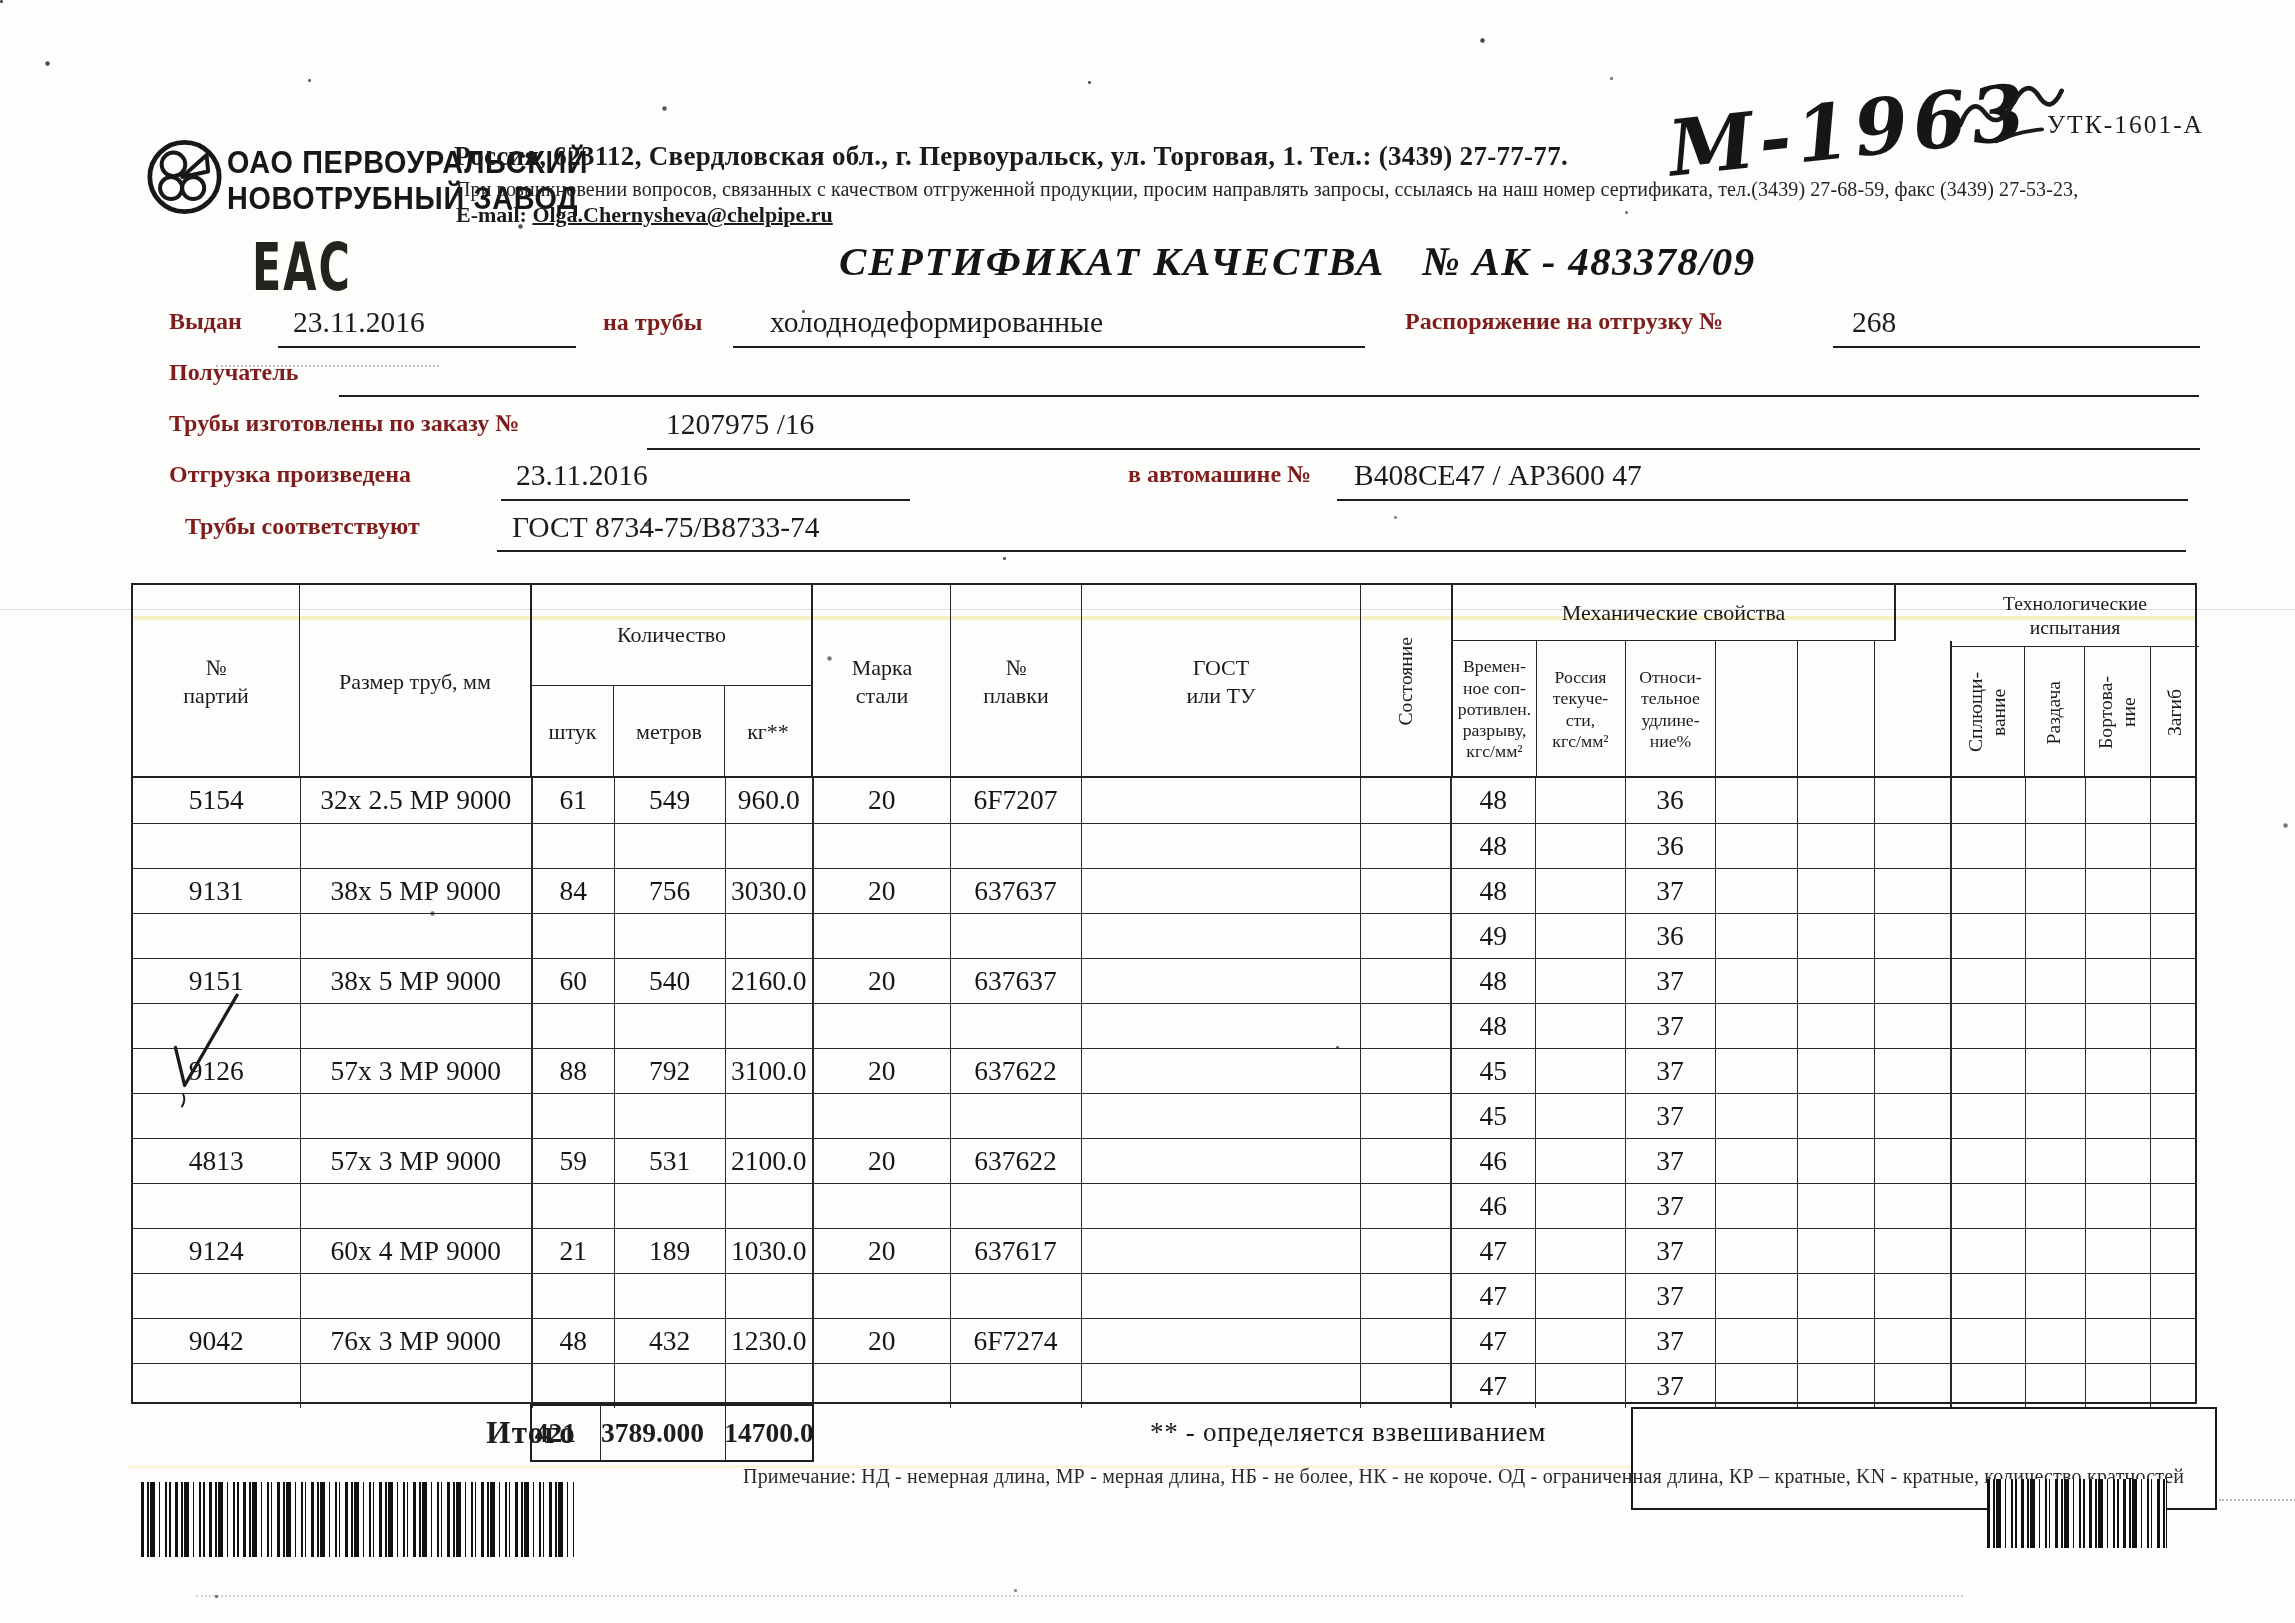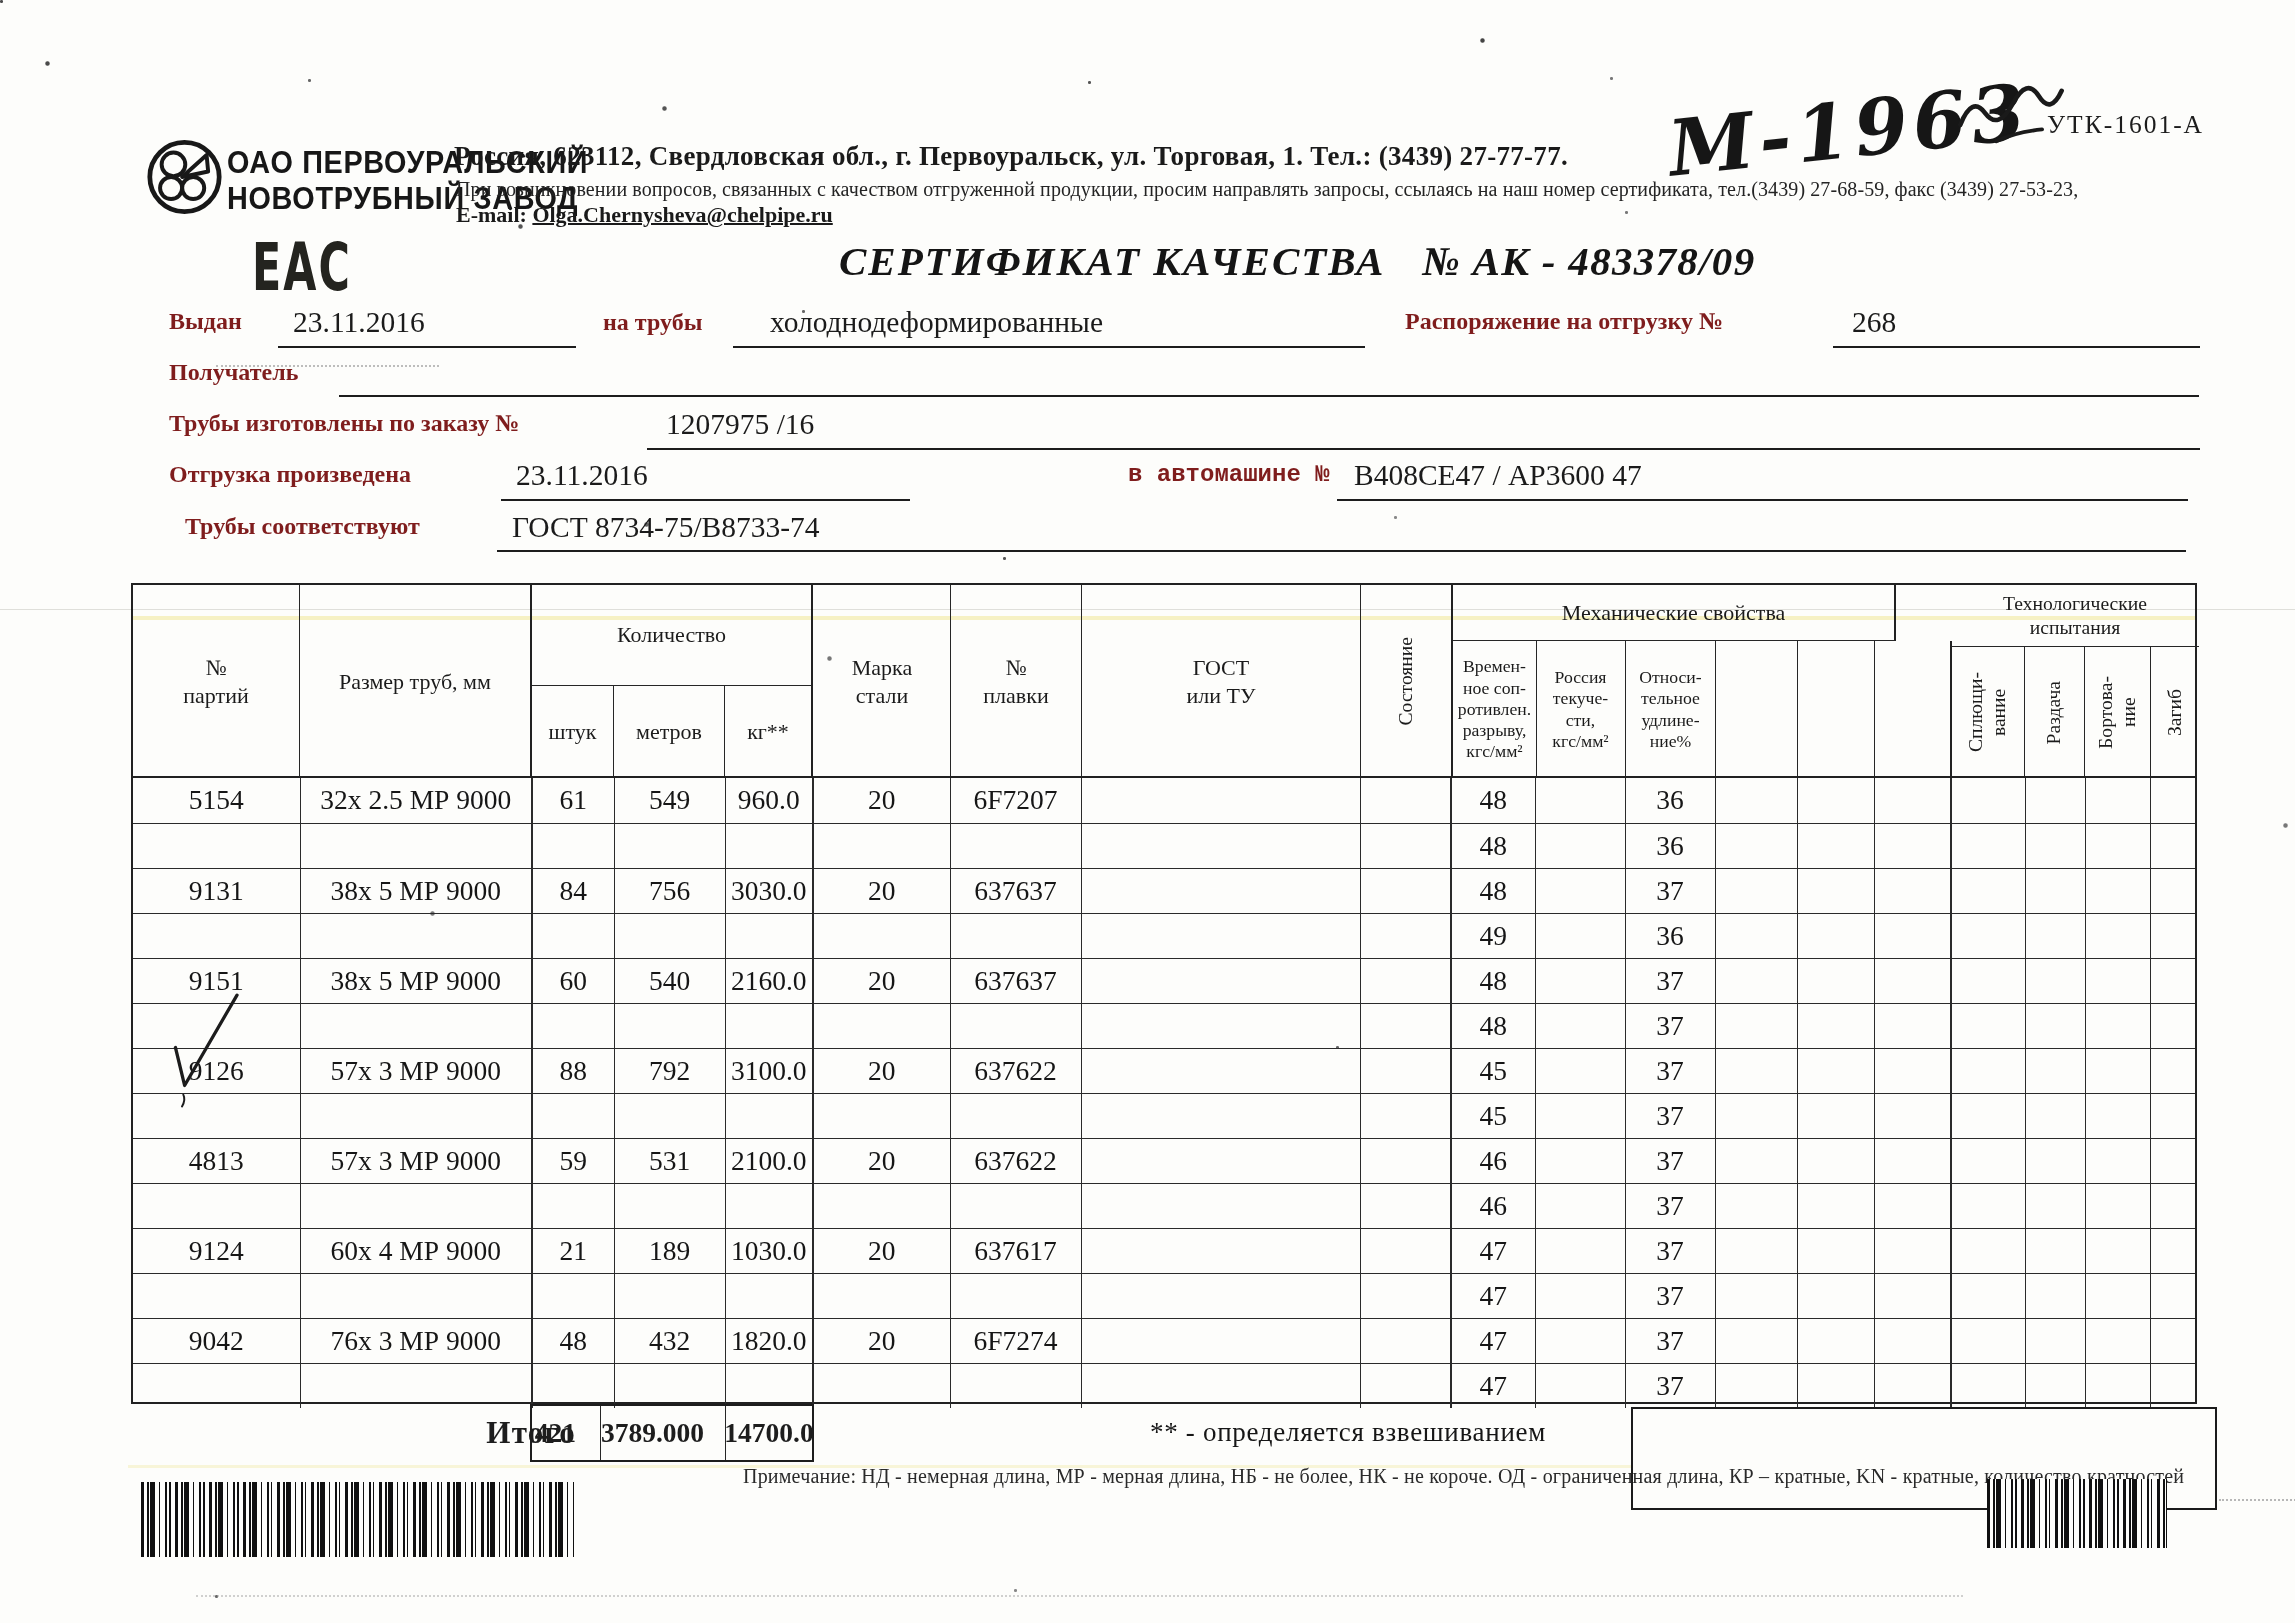--- a/index.html
+++ b/index.html
@@ -125,21 +125,21 @@
   <div class="abs val" style="left:367px;top:359px;"></div>
   <div class="abs ul" style="left:339px;top:395px;width:1860px;"></div>
 
   <div class="abs lbl" style="left:169px;top:410px;">Трубы изготовлены по заказу №</div>
   <div class="abs val" style="left:666px;top:408px;">1207975  /16</div>
   <div class="abs ul" style="left:647px;top:448px;width:1553px;"></div>
 
   <div class="abs lbl" style="left:169px;top:461px;">Отгрузка произведена</div>
   <div class="abs val" style="left:516px;top:459px;">23.11.2016</div>
   <div class="abs ul" style="left:501px;top:499px;width:409px;"></div>
-  <div class="abs lbl" style="left:1128px;top:461px;font-family:Liberation Mono, monospace;">в автомашине №</div>
+  <div class="abs lbl" style="left:1128px;top:461px;">в автомашине №</div>
   <div class="abs val" style="left:1354px;top:459px;">В408СЕ47 / АР3600 47</div>
   <div class="abs ul" style="left:1337px;top:499px;width:851px;"></div>
 
   <div class="abs lbl" style="left:185px;top:513px;">Трубы соответствуют</div>
   <div class="abs val" style="left:512px;top:511px;">ГОСТ 8734-75/В8733-74</div>
   <div class="abs ul" style="left:497px;top:550px;width:1689px;"></div>
 
   <div class="abs tbl">
 
     <div class="hc br2" style="left:0;top:0;width:167px;height:193px;">№
@@ -470,21 +470,21 @@
       <td>&nbsp;</td>
       <td>&nbsp;</td>
       <td>&nbsp;</td>
       <td>&nbsp;</td>
     </tr>
           <tr>
       <td>9042</td>
       <td>76x 3 МР 9000</td>
       <td>48</td>
       <td>432</td>
-      <td>1820.0</td>
+      <td>1230.0</td>
       <td>20</td>
       <td>6F7274</td>
       <td>&nbsp;</td>
       <td>&nbsp;</td>
       <td>47</td>
       <td>&nbsp;</td>
       <td>37</td>
       <td>&nbsp;</td>
       <td>&nbsp;</td>
       <td>&nbsp;</td>

